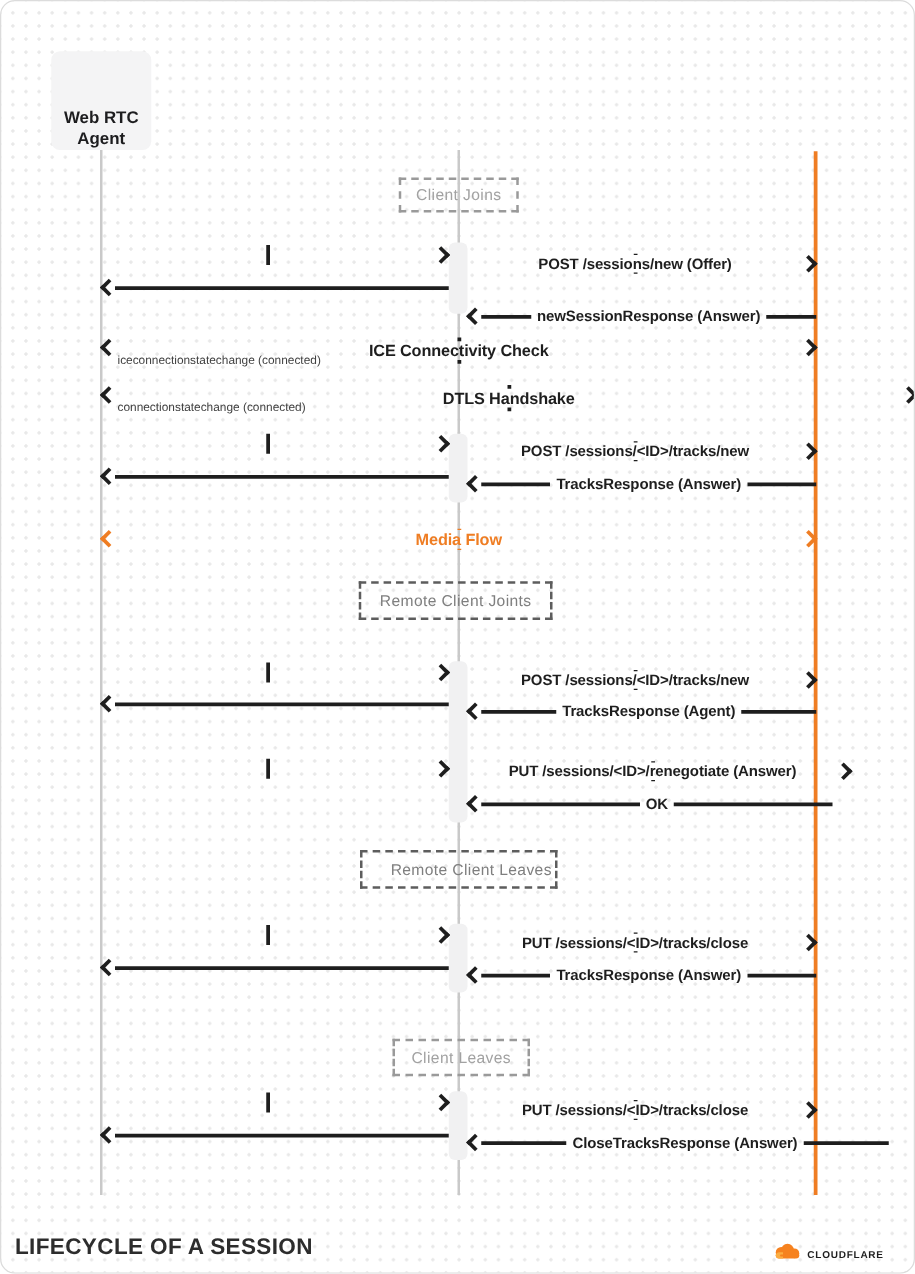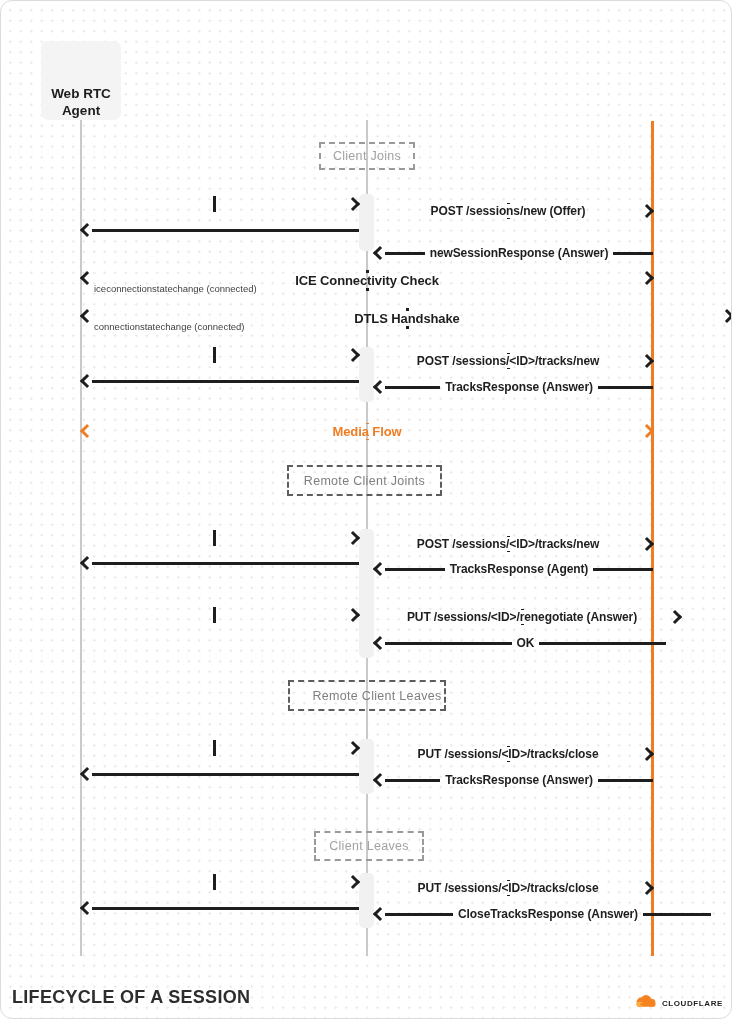--- a/index.html
+++ b/index.html
@@ -67,21 +67,21 @@
     position:absolute; left:13px; top:13px; white-space:nowrap;
     font-size:9.5px; font-weight:400; color:#3f3f3f; letter-spacing:0;
   }
 
   
   .title {
     position:absolute; left:11px; top:986px;
     font-size:18px; font-weight:700; color:#2d2d2d; letter-spacing:.3px;
   }
   .brand {
-    position:absolute; right:8px; top:993px;
+    position:absolute; right:24px; top:993px;
     display:flex; align-items:center; gap:3px;
   }
   .brand-text { font-size:8px; font-weight:800; letter-spacing:.6px; color:#1e1e1e; }
 </style>
 </head>
 <body>
 
 <div class="canvas">
 
   <div class="lifeline" style="left:79px; top:119px; height:836px;"></div>

